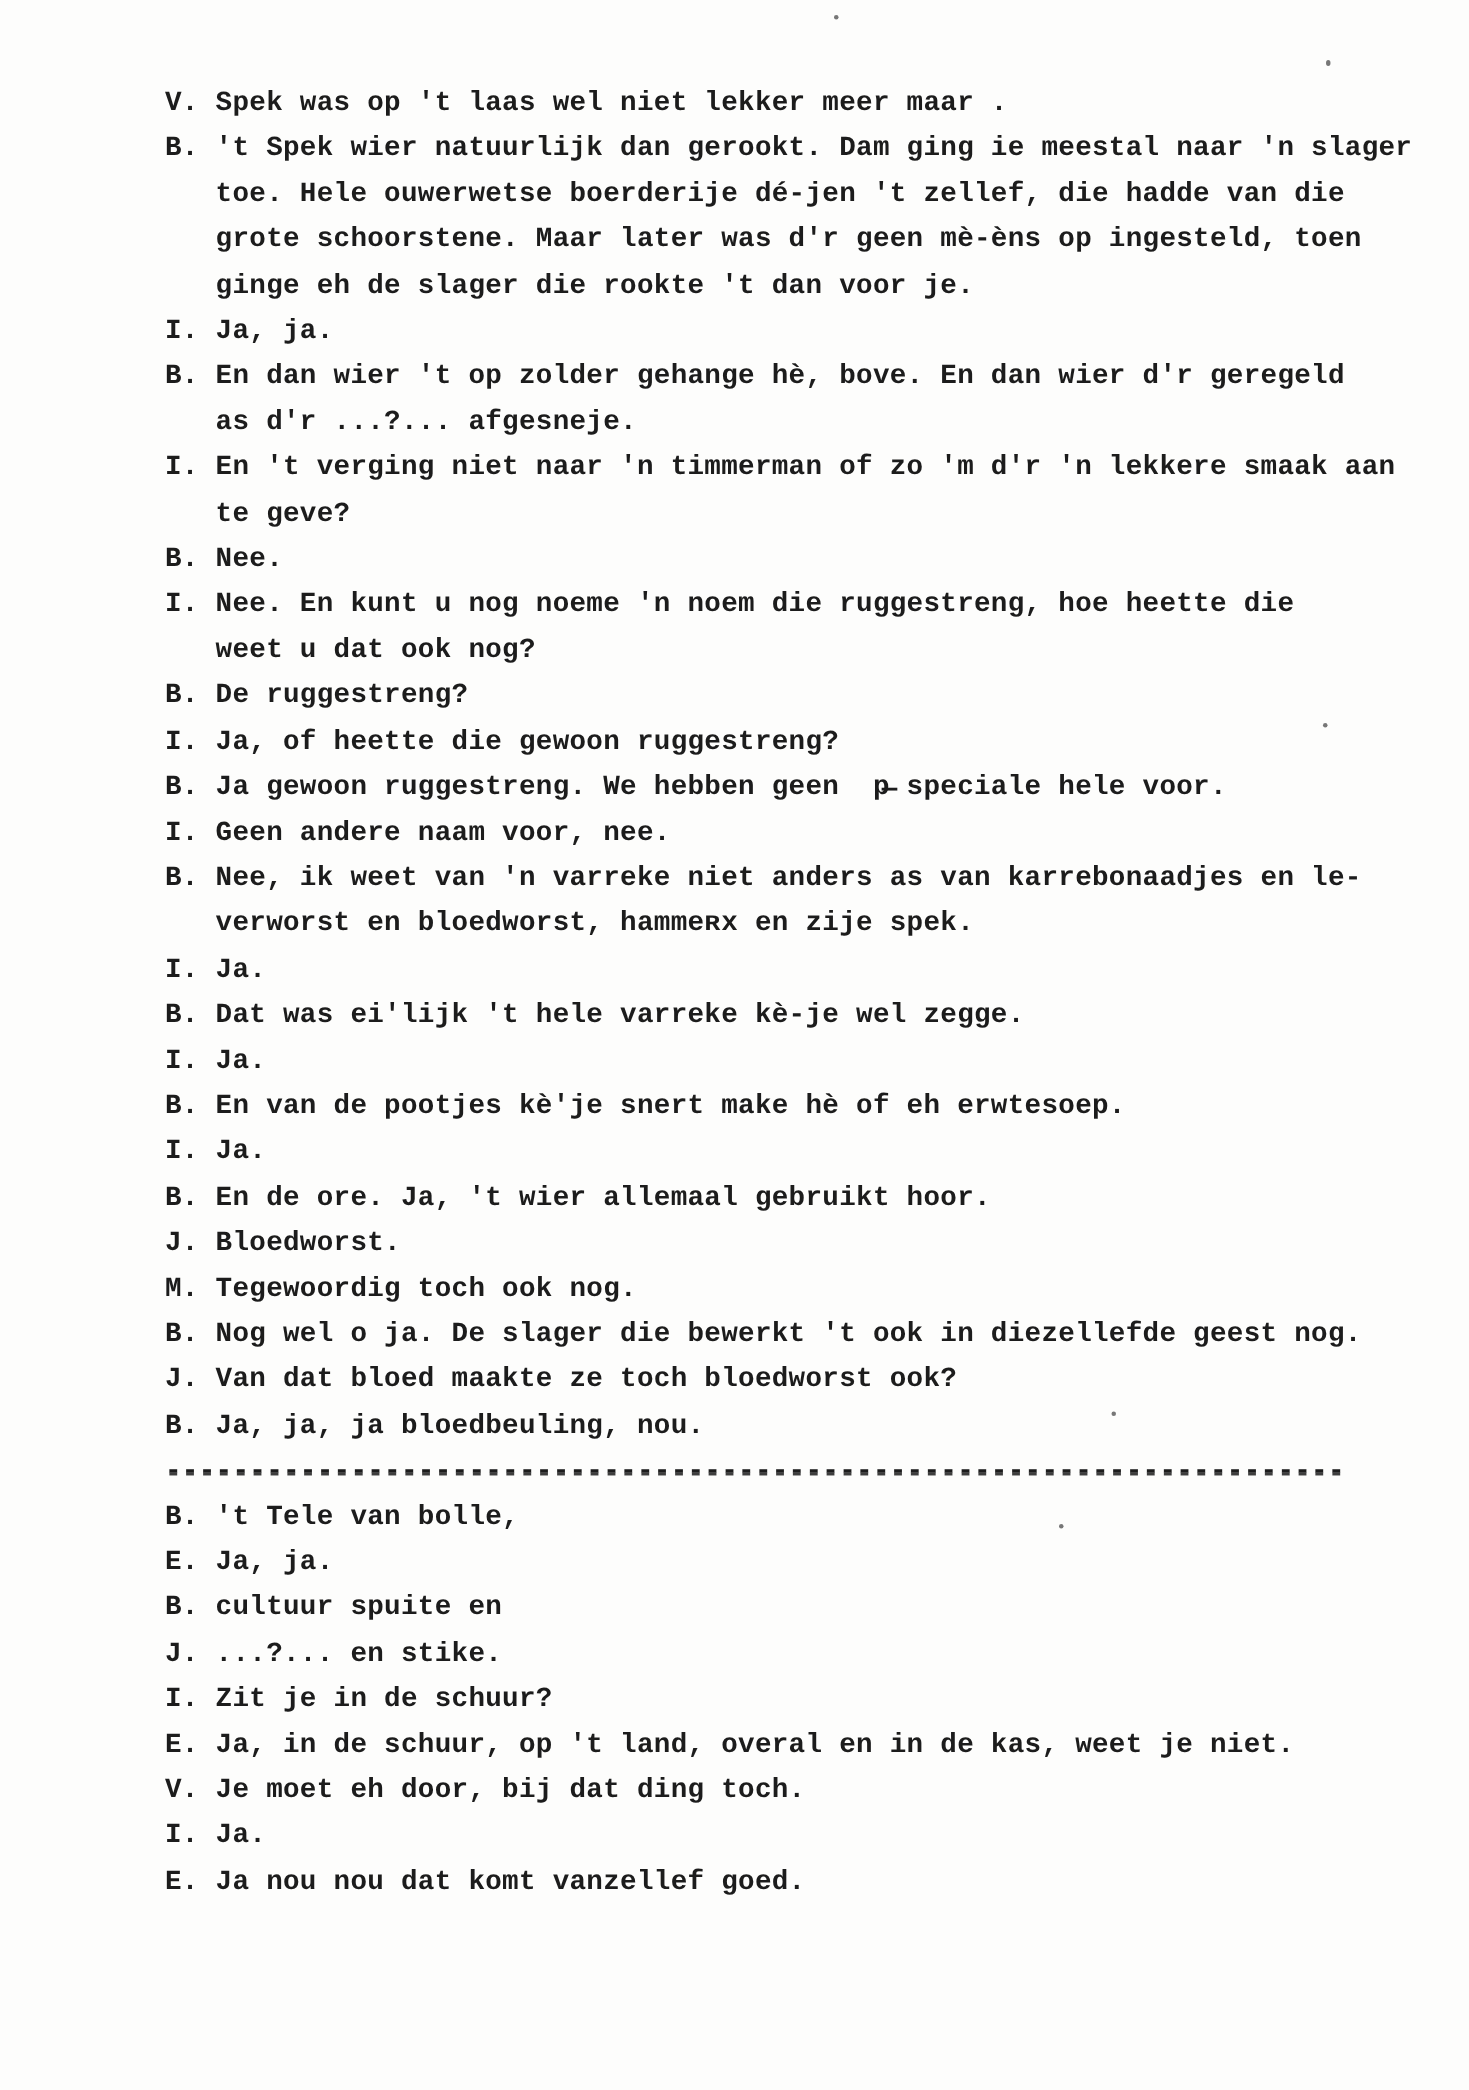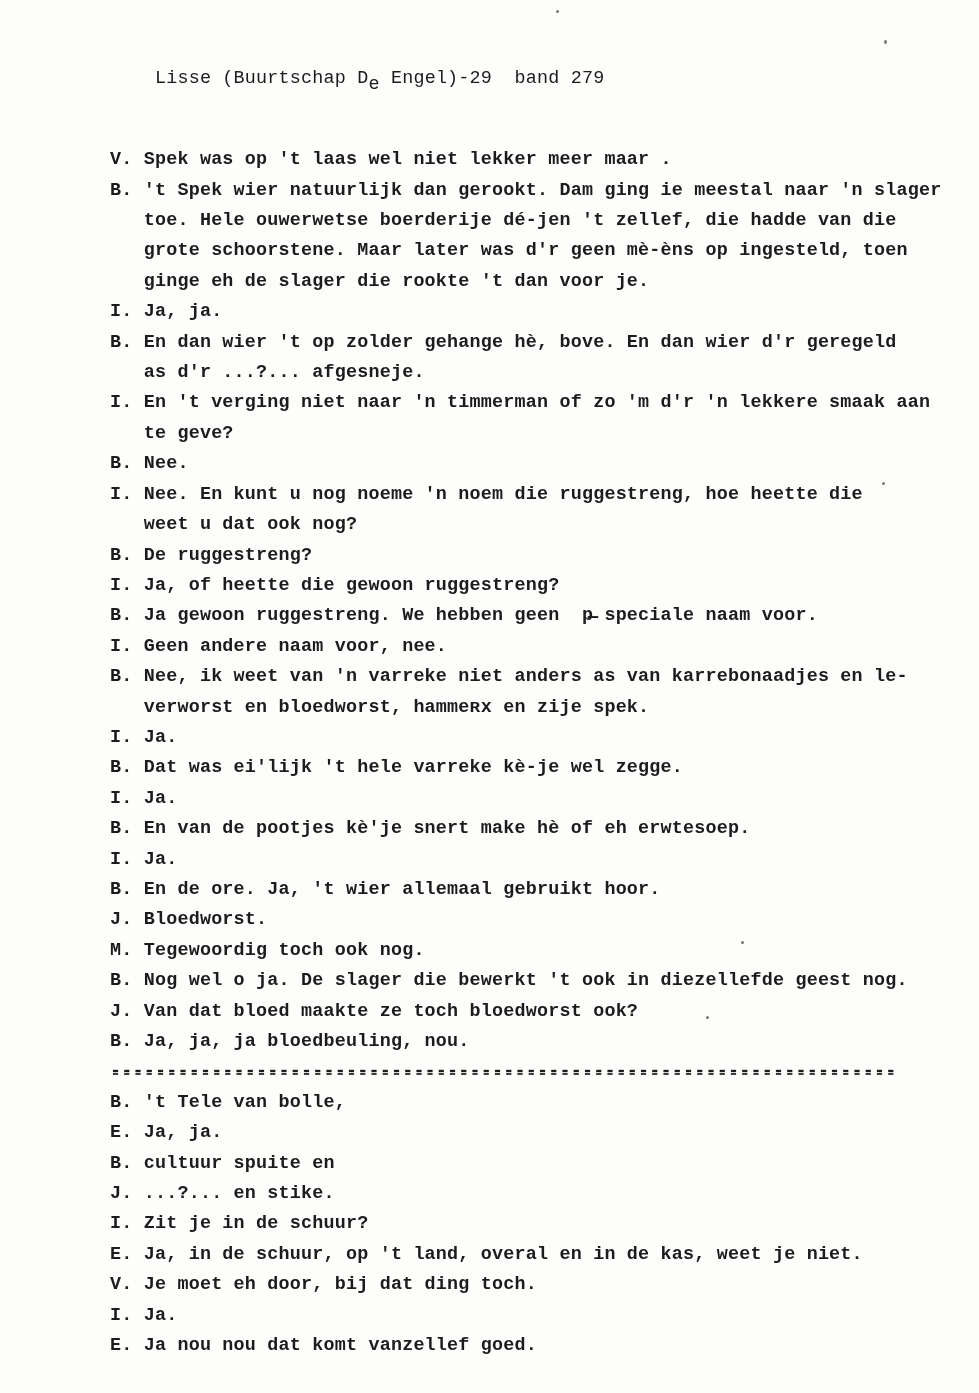--- a/index.html
+++ b/index.html
@@ -51,41 +51,38 @@
   .speck.s2 { left: 884px; top: 40px;  width: 3px; height: 4px; }
   .speck.s3 { left: 882px; top: 482px; width: 3px; height: 3px; }
   .speck.s4 { left: 706px; top: 1016px; width: 3px; height: 3px; }
   .speck.s5 { left: 741px; top: 941px;  width: 3px; height: 3px; }
 </style>
 </head>
 <body>
 
 <div class="page">
 
-  <div class="header">
-    <span>Lisse (Buurtschap D</span><span class="sub">e</span><span> Engel)-29  band 279</span>
-  </div>
 
   <div class="transcript">
       <div class="line">V. Spek was op 't laas wel niet lekker meer maar .</div>
       <div class="line">B. 't Spek wier natuurlijk dan gerookt. Dam ging ie meestal naar 'n slager</div>
       <div class="line">   toe. Hele ouwerwetse boerderije dé-jen 't zellef, die hadde van die</div>
       <div class="line">   grote schoorstene. Maar later was d'r geen mè-èns op ingesteld, toen</div>
       <div class="line">   ginge eh de slager die rookte 't dan voor je.</div>
       <div class="line">I. Ja, ja.</div>
       <div class="line">B. En dan wier 't op zolder gehange hè, bove. En dan wier d'r geregeld</div>
       <div class="line">   as d'r ...?... afgesneje.</div>
       <div class="line">I. En 't verging niet naar 'n timmerman of zo 'm d'r 'n lekkere smaak aan</div>
       <div class="line">   te geve?</div>
       <div class="line">B. Nee.</div>
       <div class="line">I. Nee. En kunt u nog noeme 'n noem die ruggestreng, hoe heette die</div>
       <div class="line">   weet u dat ook nog?</div>
       <div class="line">B. De ruggestreng?</div>
       <div class="line">I. Ja, of heette die gewoon ruggestreng?</div>
-      <div class="line">B. Ja gewoon ruggestreng. We hebben geen  p̶ speciale naam voor.</div>
+      <div class="line">B. Ja gewoon ruggestreng. We hebben geen  p̶ speciale hele voor.</div>
       <div class="line">I. Geen andere naam voor, nee.</div>
       <div class="line">B. Nee, ik weet van 'n varreke niet anders as van karrebonaadjes en le-</div>
       <div class="line">   verworst en bloedworst, hammeʀx en zije spek.</div>
       <div class="line">I. Ja.</div>
       <div class="line">B. Dat was ei'lijk 't hele varreke kè-je wel zegge.</div>
       <div class="line">I. Ja.</div>
       <div class="line">B. En van de pootjes kè'je snert make hè of eh erwtesoep.</div>
       <div class="line">I. Ja.</div>
       <div class="line">B. En de ore. Ja, 't wier allemaal gebruikt hoor.</div>
       <div class="line">J. Bloedworst.</div>

